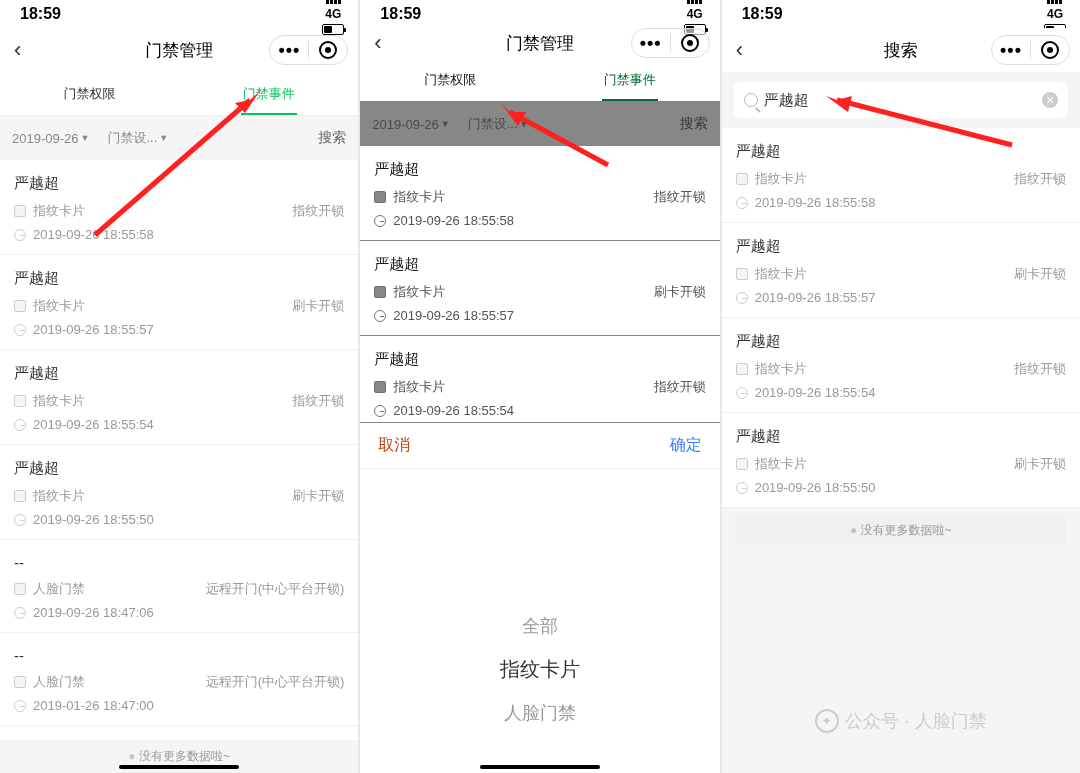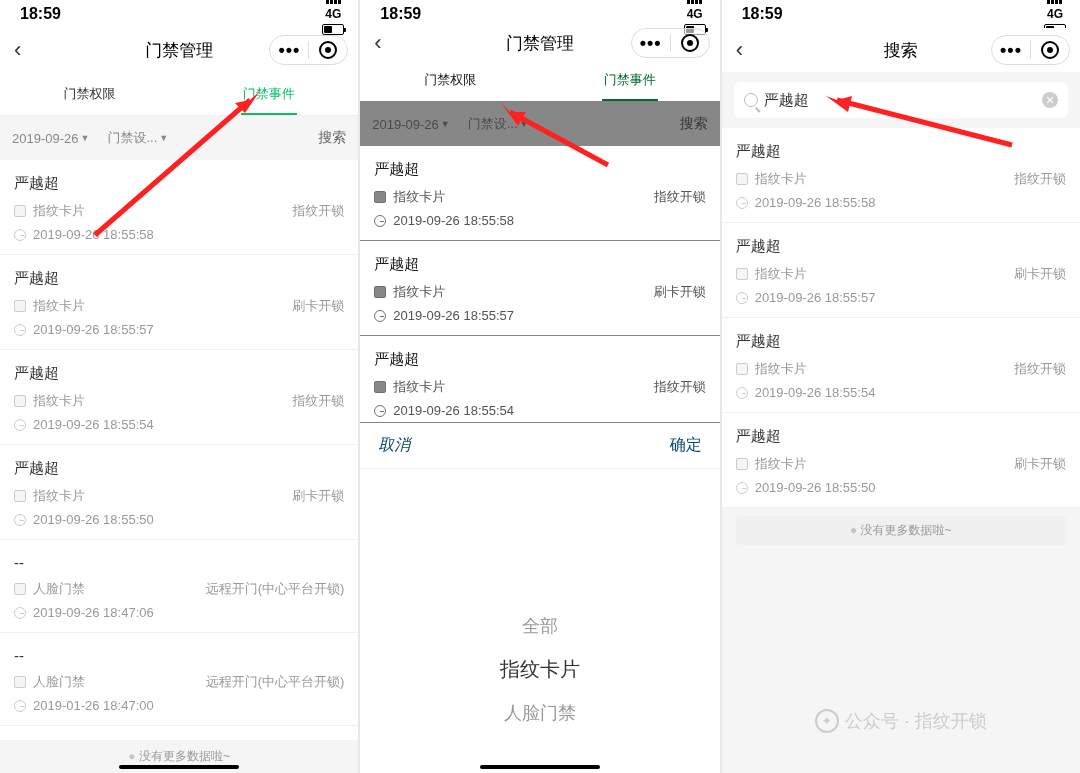--- a/index.html
+++ b/index.html
@@ -44,22 +44,22 @@
     .event-row:last-child { margin-bottom:0; }
     .icon-sq { width:12px; height:12px; border:1px solid #ccc; border-radius:2px; margin-right:7px; background:#f5f5f5; flex-shrink:0; }
     .icon-clk { width:12px; height:12px; border:1px solid #ccc; border-radius:50%; margin-right:7px; position:relative; flex-shrink:0; }
     .icon-clk::after { content:""; position:absolute; left:50%; top:50%; width:4px; height:1px; background:#ccc; transform-origin:left; }
     .event-method { margin-left:auto; font-size:13px; color:#999; }
     
     .no-more { text-align:center; padding:8px; font-size:12px; color:#999; background:#f5f5f5; }
     .home-ind { position:absolute; bottom:4px; left:50%; transform:translateX(-50%); width:120px; height:4px; background:#000; border-radius:3px; }
     .picker-wrap { position:absolute; bottom:0; left:0; right:0; background:#fff; }
     .picker-bar { display:flex; justify-content:space-between; padding:12px 18px; border-bottom:1px solid #eee; font-size:16px; }
-    .picker-cancel { color:#0c4a6e;font-style:italic; }
-    .picker-ok { color:#0c4a6e; }
+    .picker-cancel { color:#c2410c; }
+    .picker-ok { color:#3b82f6; }
     .picker-body { height:200px; display:flex; flex-direction:column; justify-content:center; align-items:center; font-size:18px; color:#999; gap:18px; position:relative; }
     .picker-sel { color:#333; font-size:20px; }
     
     
     .search-wrap { padding:10px 12px; background:#f5f5f5; }
     .search-box { background:#fff; border-radius:6px; height:36px; display:flex; align-items:center; padding:0 10px; gap:6px; }
     .search-ic { width:14px; height:14px; border:1.5px solid #bbb; border-radius:50%; position:relative; flex-shrink:0; }
     .search-ic::after { content:""; position:absolute; right:-4px; bottom:-4px; width:6px; height:1.5px; background:#bbb; transform:rotate(45deg); }
     .search-val { font-size:15px; color:#333; flex:1; }
     .search-clr { width:16px; height:16px; background:#ccc; border-radius:50%; display:flex; align-items:center; justify-content:center; color:#fff; font-size:11px; flex-shrink:0; }
@@ -395,20 +395,20 @@
       <div class="event-row">
         <span class="icon-clk"></span>
         <span>2019-09-26 18:55:50</span>
       </div>
       </div>
     </div>
   <div class="no-more-pill"><span style="opacity:.5">●</span> <span>没有更多数据啦~</span></div>
 
   <div class="watermark">
     <span class="wm-ic">✦</span>
-    <span>公众号 · 指纹开锁</span>
+    <span>公众号 · 人脸门禁</span>
   </div>
 
   <svg class="arrow" style="left:100px; top:90px; width:200px; height:80px;">
     <line class="arrow-line" x1="190" y1="55" x2="15" y2="10"></line>
     <polygon class="arrow-head" points="15,10 30,6 26,22 4,6"></polygon>
   </svg>
 </div>
 
 </body></html>

